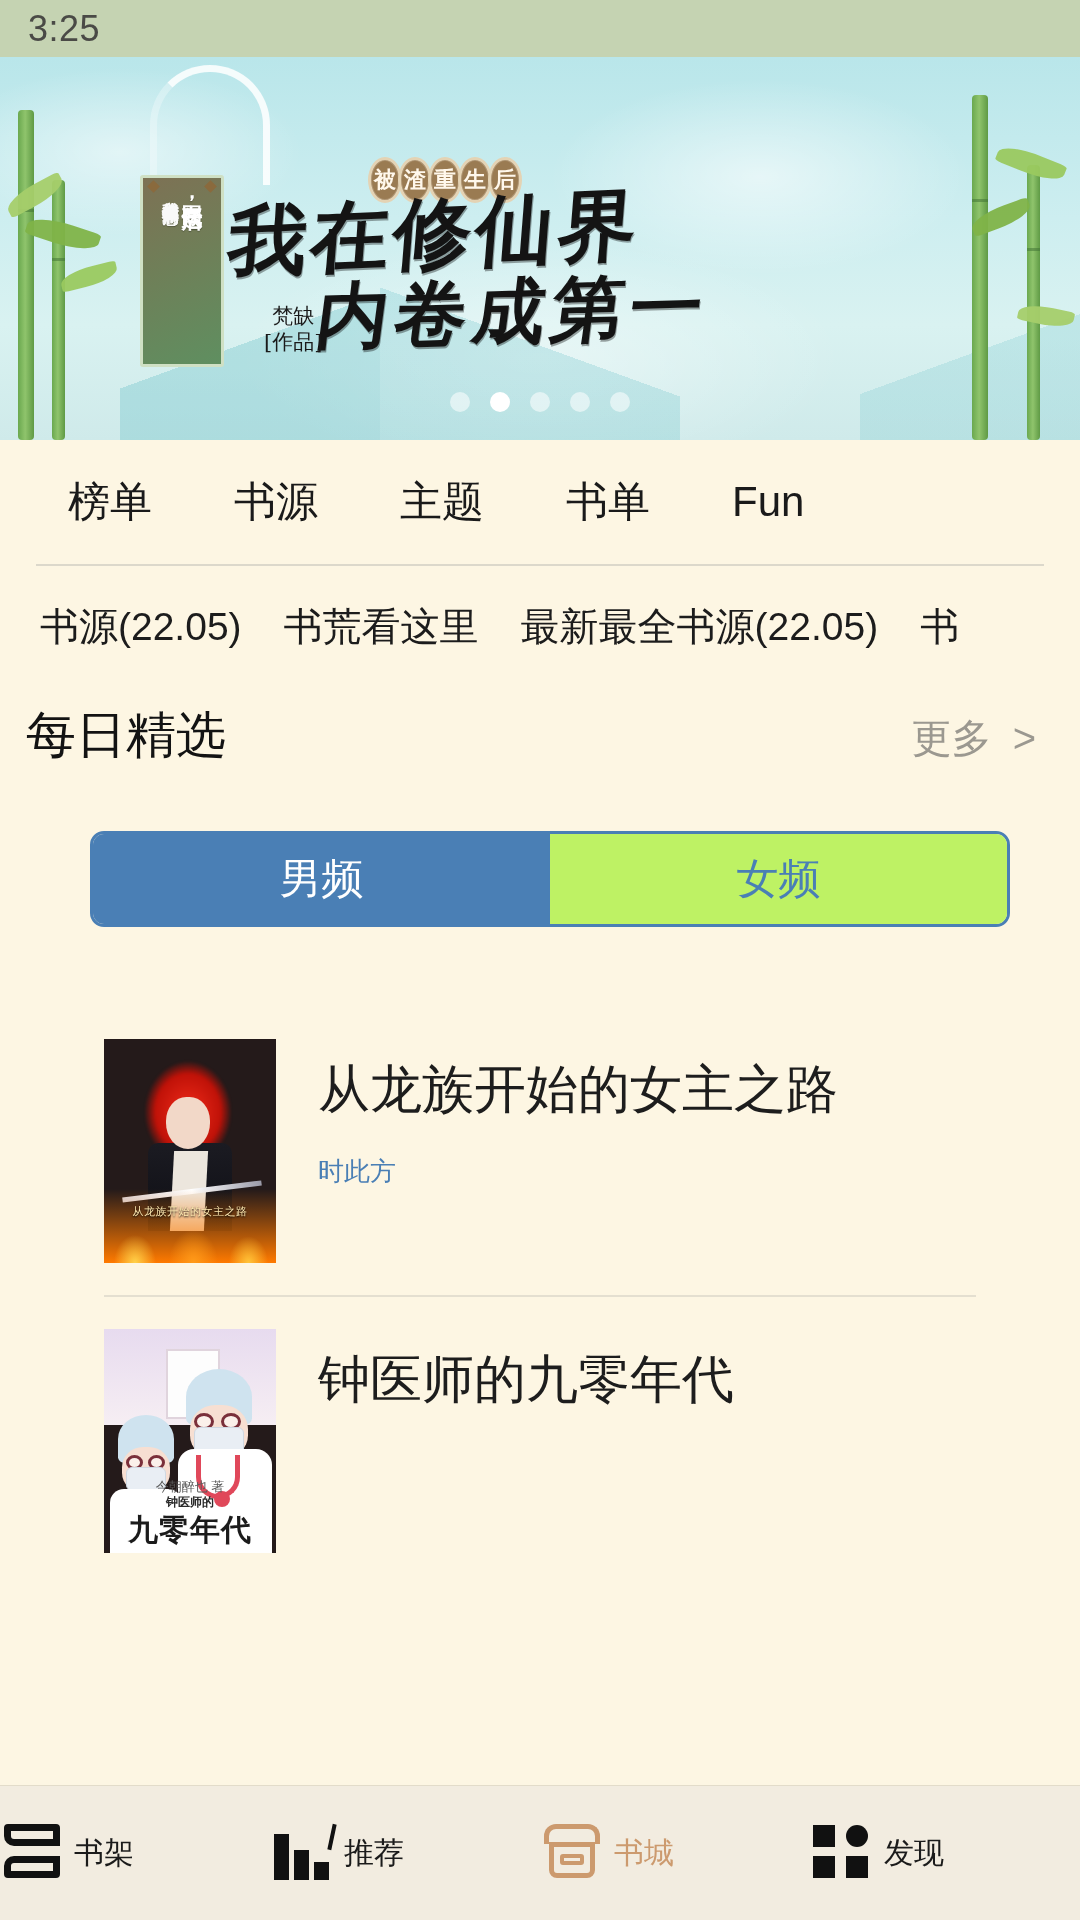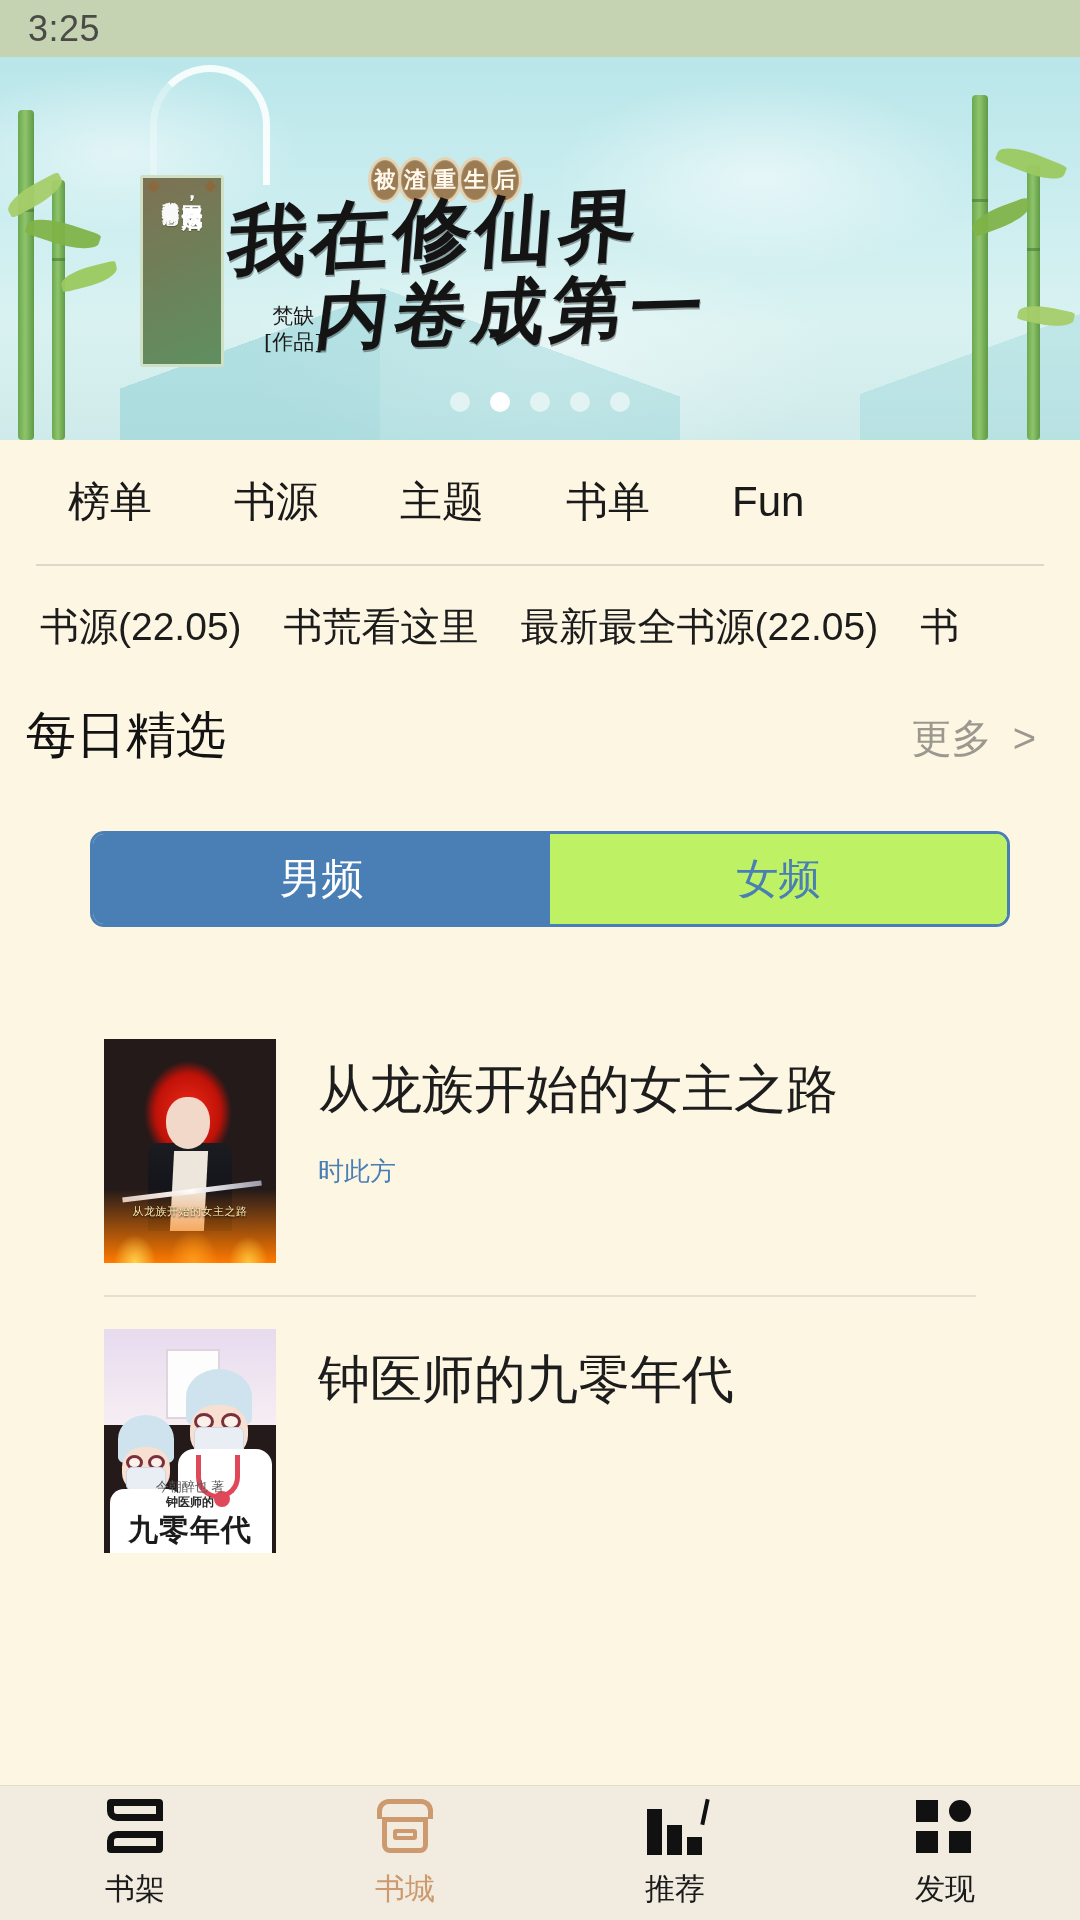--- a/index.html
+++ b/index.html
@@ -254,21 +254,21 @@
     font-size:13px; color:#5a5a5a;
   }
 
   
   .bottomnav{
     position:absolute; left:0; right:0; bottom:0; height:135px;
     background:#f2ece0; display:flex; align-items:center;
     border-top:1px solid #e3dcca;
   }
   .bottomnav .bn{
-    flex:1; display:flex; flex-direction:column; align-items:center; gap:10px;
+    flex:1; display:flex; flex-direction:row; align-items:center; gap:10px;
   }
   .bottomnav .bn .lbl{ font-size:30px; color:#1b1b1b; }
   .bottomnav .bn.active .lbl{ color:#cc9a6e; }
   .bottomnav .ic{ width:64px; height:62px; position:relative; }
 
   
   .ic-shelf i{ position:absolute; left:4px; width:56px; height:22px;
                border:7px solid #111; border-radius:4px; }
   .ic-shelf i:nth-child(1){ top:2px; border-radius:4px 4px 0 10px; }
   .ic-shelf i:nth-child(2){ top:34px; border-radius:10px 0 4px 4px; }
@@ -433,39 +433,39 @@
 <div class="bottomnav">
 
   <div class="bn">
     <div class="ic ic-shelf">
         <i></i>
         <i></i>
       </div>
     <span class="lbl">书架</span>
   </div>
 
-  <div class="bn active">
-    <div class="ic ic-store">
-      <span class="lid"></span>
-        <span class="bx"></span>
-        <span class="sl"></span>
-    </div>
-    <span class="lbl">书城</span>
-  </div>
-
   <div class="bn">
     <div class="ic ic-chart">
         <b></b>
         <b></b>
         <b></b>
         <s></s>
       </div>
     <span class="lbl">推荐</span>
   </div>
 
+  <div class="bn active">
+    <div class="ic ic-store">
+      <span class="lid"></span>
+        <span class="bx"></span>
+        <span class="sl"></span>
+    </div>
+    <span class="lbl">书城</span>
+  </div>
+
   <div class="bn">
     <div class="ic ic-grid">
         <u></u>
         <u></u>
         <u></u>
         <u></u>
       </div>
     <span class="lbl">发现</span>
   </div>
 

